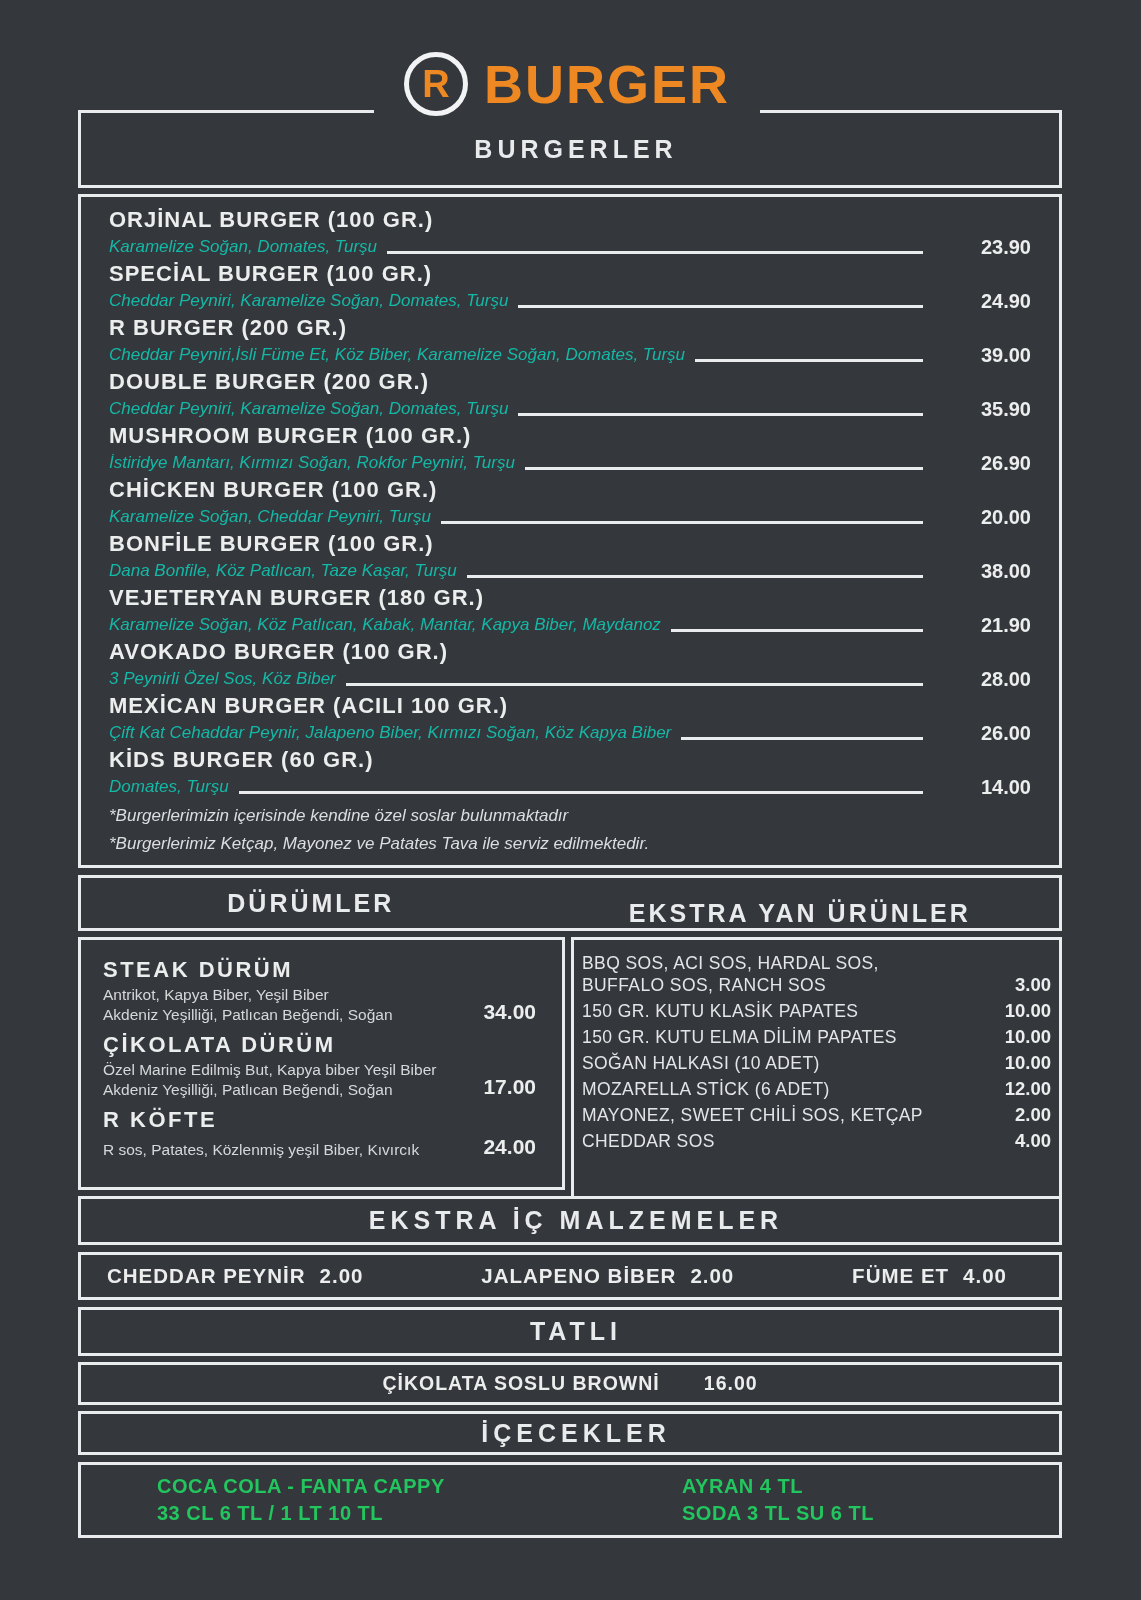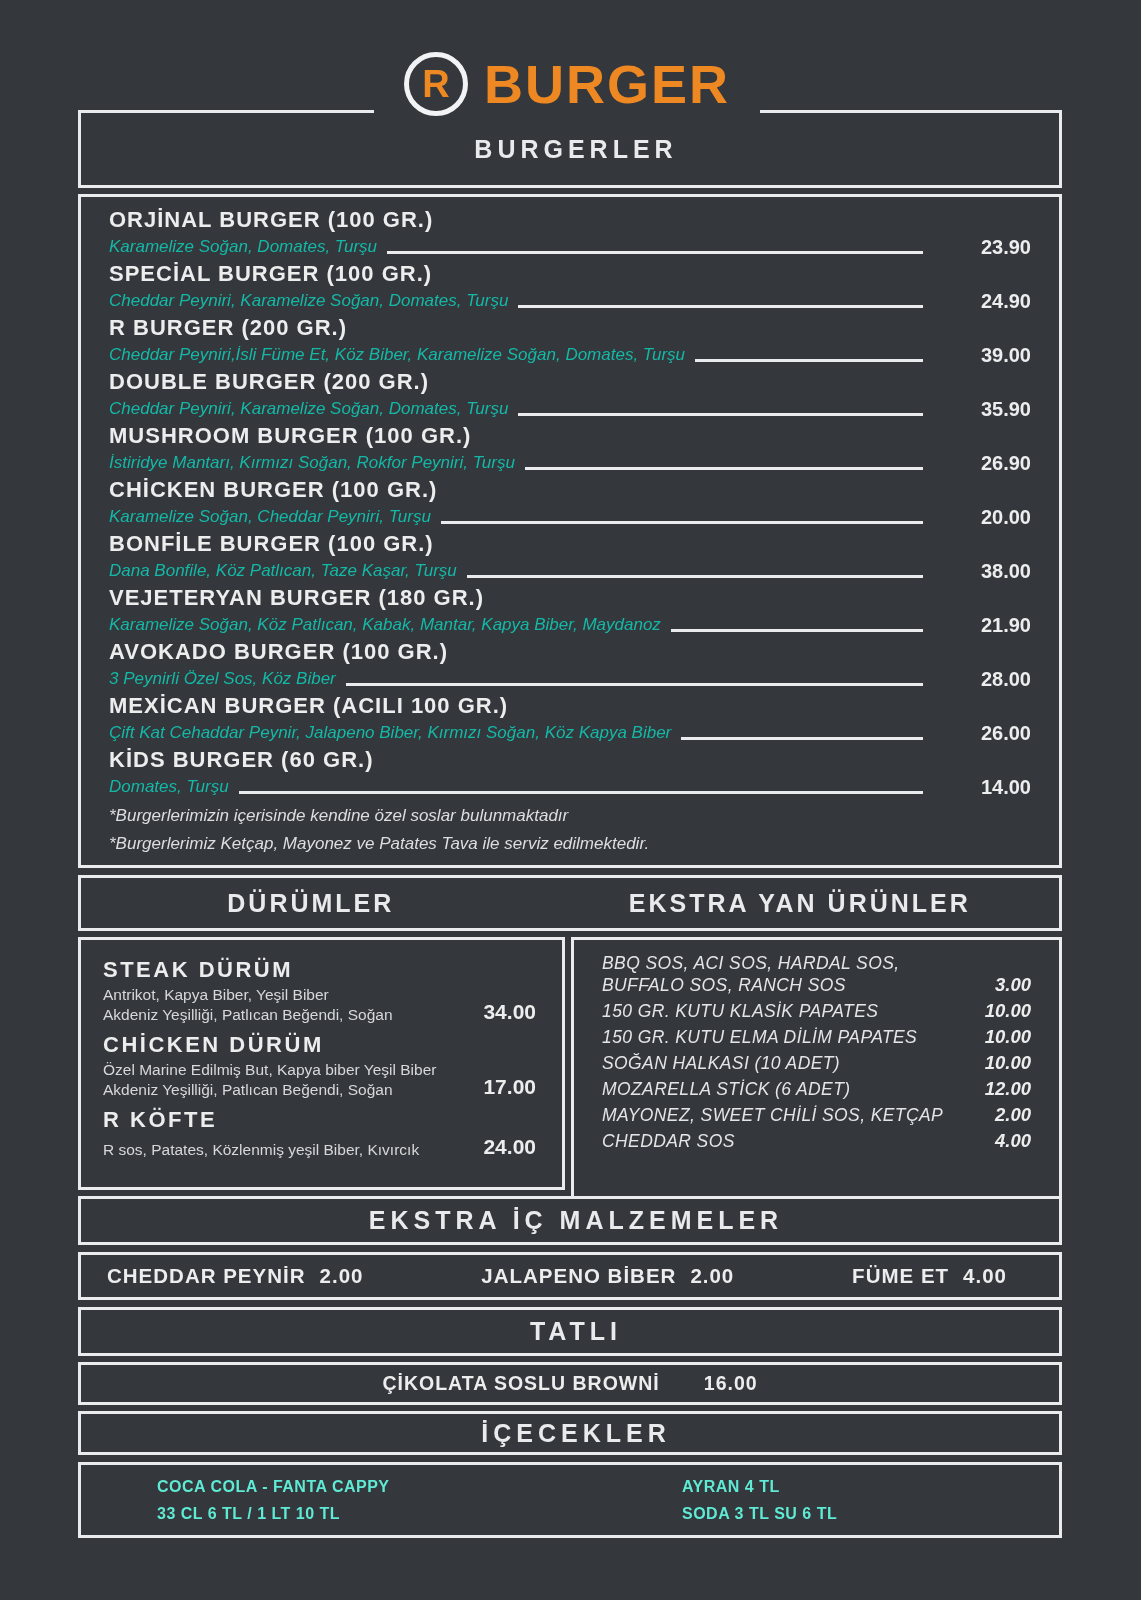--- a/index.html
+++ b/index.html
@@ -22,48 +22,48 @@
   #box-burgers{top:194px;height:674px;padding:9px 28px;}
   .b-name{font-size:22px;font-weight:bold;letter-spacing:1px;color:#eceded;line-height:28px;white-space:nowrap;}
   .b-row{display:flex;align-items:flex-end;}
   .b-desc{font-style:italic;font-size:17px;color:#14b8a6;line-height:26px;white-space:nowrap;}
   .b-rule{flex:1;border-bottom:3px solid #e9ebed;margin:0 12px 6px 10px;min-width:6px;}
   .b-price{font-size:20px;font-weight:bold;color:#eceded;width:96px;text-align:right;line-height:26px;flex:none;}
   .footnote{font-style:italic;font-size:17px;color:#dcdee0;line-height:25px;margin-top:3px;}
 
   #box-durum-header{top:875px;height:56px;display:flex;}
   #box-durum-header .half-l{width:47%;display:flex;align-items:center;justify-content:center;}
-  #box-durum-header .half-r{width:53%;display:flex;align-items:center;justify-content:center;}
+  #box-durum-header .half-r{width:53%;display:flex;align-items:flex-end;justify-content:center;}
   #box-durum-header .hdr-text{letter-spacing:3px;}
 
   #box-durum{top:937px;width:487px;height:253px;padding:10px 22px;}
   .d-item{margin-top:5px;}
   .d-name{font-size:22px;font-weight:bold;letter-spacing:2.5px;color:#eceded;line-height:30px;}
   .d-row{display:flex;align-items:flex-end;}
   .d-desc{flex:1;font-size:15.5px;color:#d6d8da;line-height:20px;}
   .d-price{font-size:21px;font-weight:bold;color:#eceded;padding:0 4px 1px 6px;flex:none;}
 
-  #box-yan{top:937px;left:571px;width:491px;height:289px;padding:8px 28px;font-style:italic;}
+  #box-yan{top:937px;left:571px;width:491px;height:289px;padding:8px 8px;}
   .y-row{display:flex;align-items:flex-end;margin:4px 0;}
   .y-label{flex:1;font-size:17.5px;color:#e4e5e7;line-height:22px;letter-spacing:0.4px;}
   .y-price{font-size:18.5px;font-weight:bold;color:#eceded;flex:none;}
 
   #box-ic-header{top:1196px;height:49px;text-align:center;}
   #box-ic{top:1252px;height:48px;display:flex;align-items:center;justify-content:space-between;
           padding:0 52px 0 26px;gap:19px;}
   .x-group{display:flex;gap:14px;}
   .x-label,.x-price{font-weight:bold;font-size:20.5px;color:#eceded;letter-spacing:1px;white-space:nowrap;}
 
   #box-tatli-header{top:1307px;height:49px;}
   #box-tatli{top:1362px;height:43px;display:flex;align-items:center;justify-content:center;gap:44px;}
   .t-label,.t-price{font-size:19.5px;font-weight:bold;color:#eceded;letter-spacing:1px;}
 
   #box-icecek-header{top:1411px;height:44px;}
   #box-drinks{top:1462px;height:76px;display:flex;align-items:center;padding:0 0 0 76px;}
-  .drink-col{font-size:16px;font-weight:bold;color:#5eead4;line-height:27px;letter-spacing:0.5px;}
+  .drink-col{font-size:20px;font-weight:bold;color:#22c55e;line-height:27px;letter-spacing:0.5px;}
   .drink-col.left{width:525px;flex:none;}
 </style>
 </head>
 <body>
 
 <div class="page">
 
   <div class="logo">
     <div class="logo-circle">
       <span>R</span>
@@ -186,21 +186,21 @@
     <div class="d-name">STEAK DÜRÜM</div>
     <div class="d-row">
       <div class="d-desc">
             <div>Antrikot, Kapya Biber, Yeşil Biber</div>
             <div>Akdeniz Yeşilliği, Patlıcan Beğendi, Soğan</div>
           </div>
       <span class="d-price">34.00</span>
     </div>
   </div>
       <div class="d-item">
-    <div class="d-name">CHİCKEN DÜRÜM</div>
+    <div class="d-name">ÇİKOLATA DÜRÜM</div>
     <div class="d-row">
       <div class="d-desc">
             <div>Özel Marine Edilmiş But, Kapya biber Yeşil Biber</div>
             <div>Akdeniz Yeşilliği, Patlıcan Beğendi, Soğan</div>
           </div>
       <span class="d-price">17.00</span>
     </div>
   </div>
       <div class="d-item">
     <div class="d-name">R KÖFTE</div>

